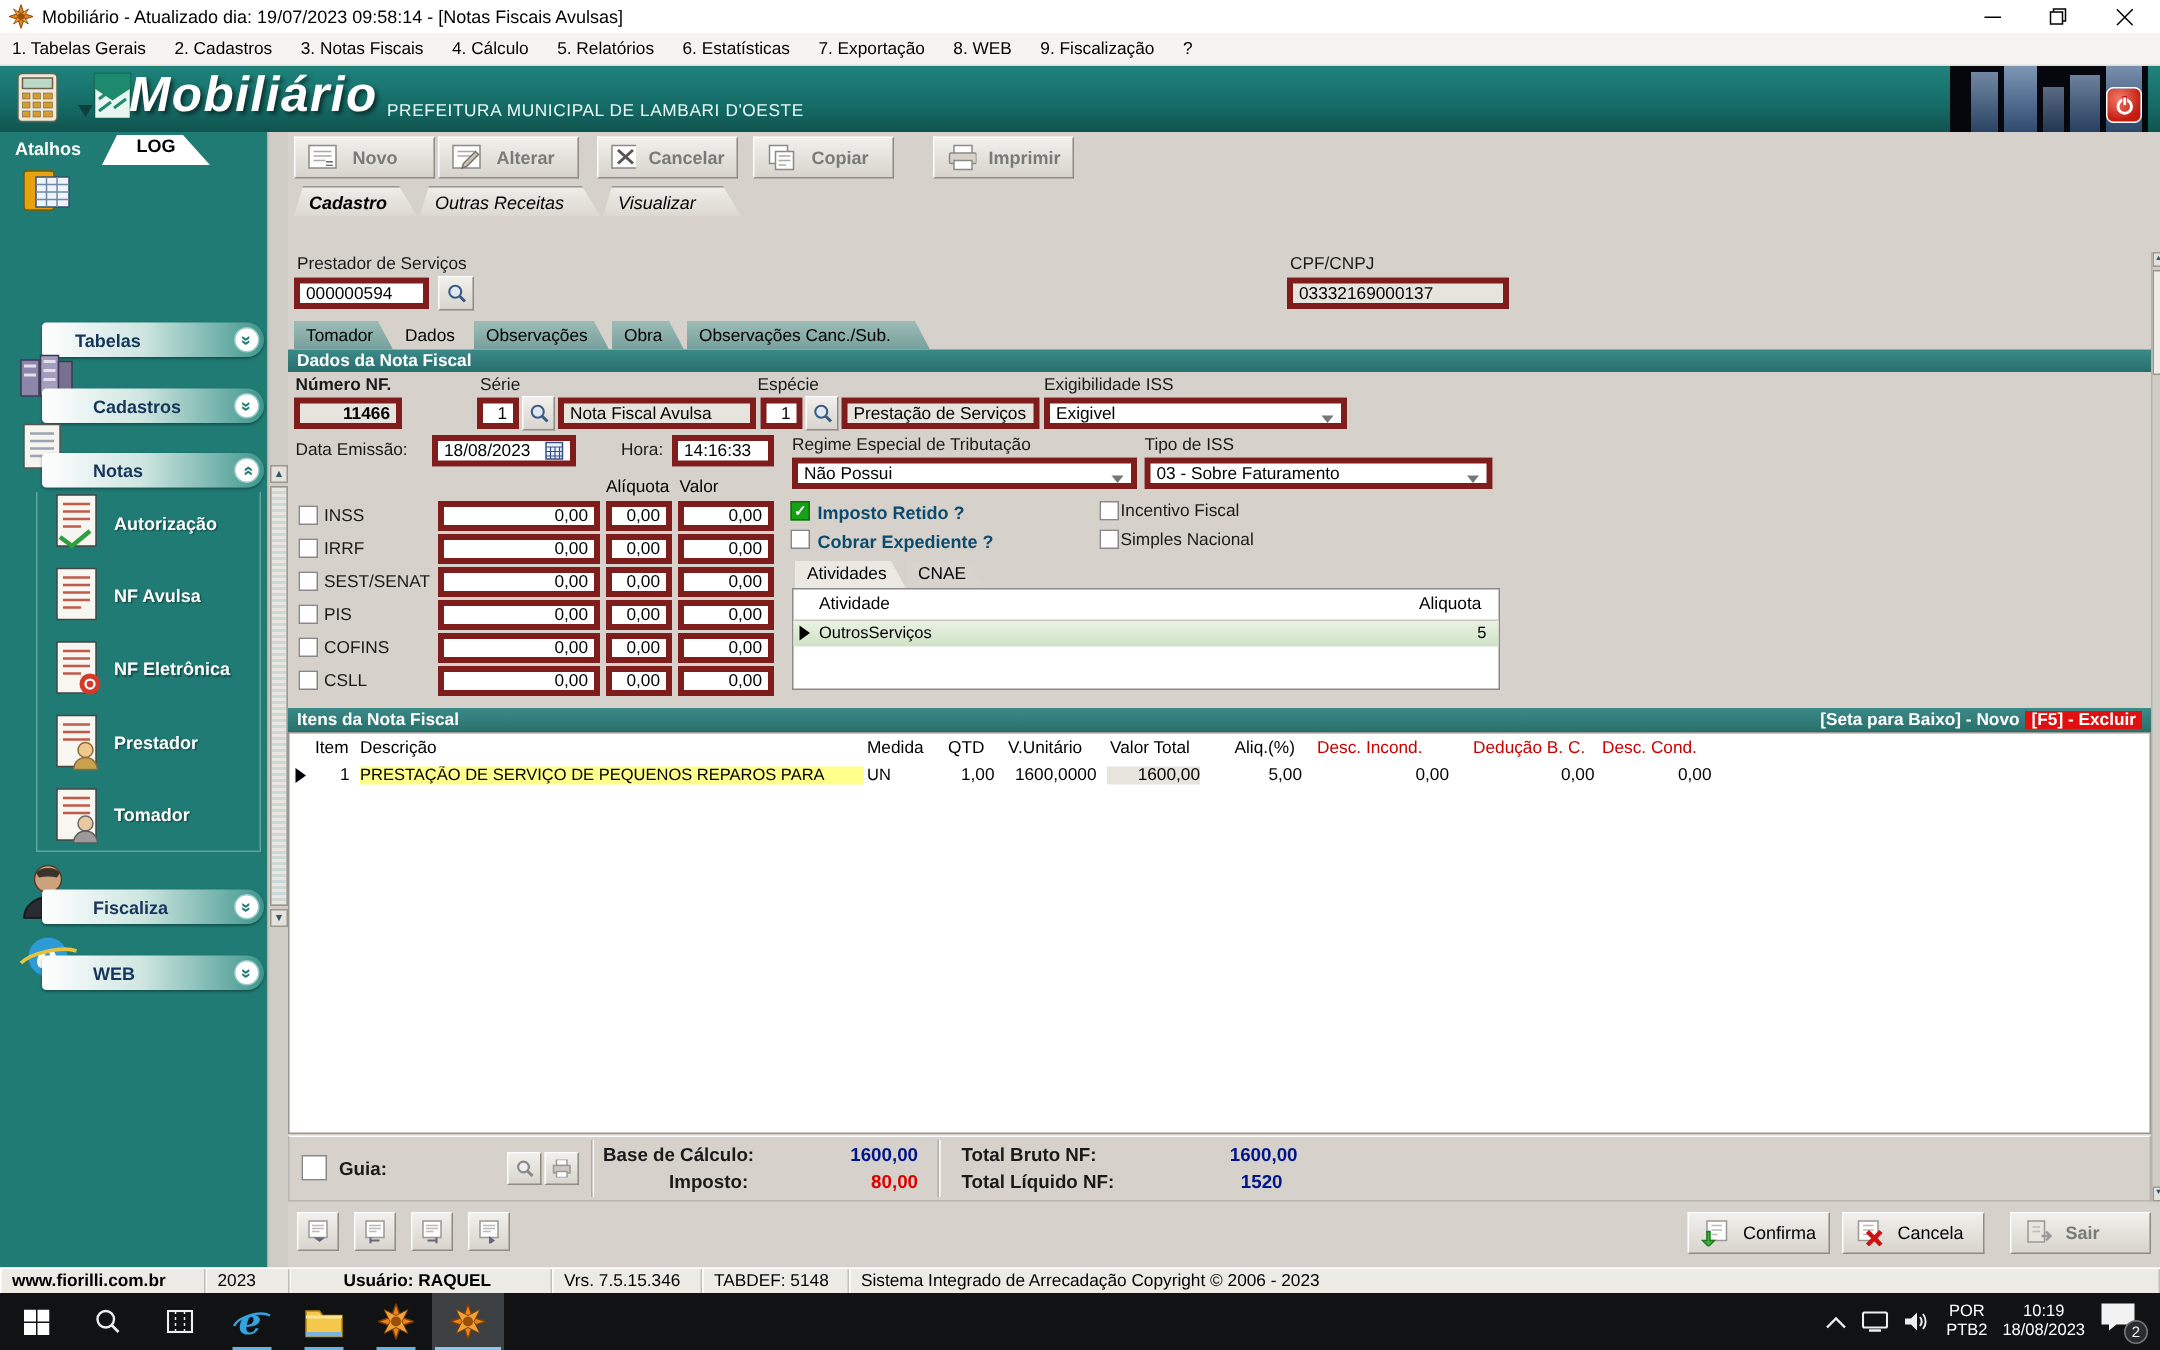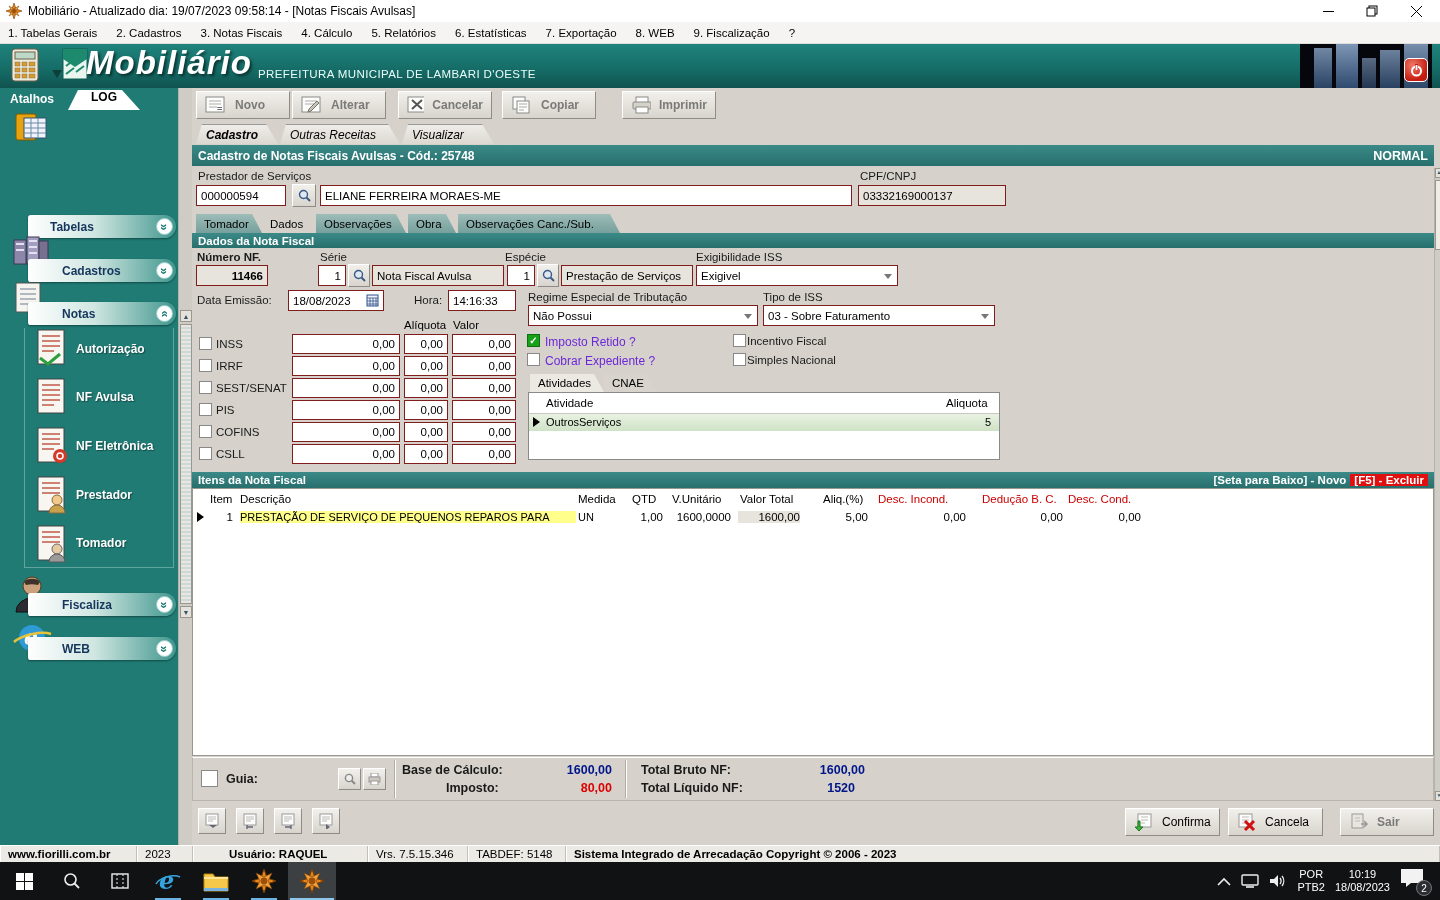--- a/index.html
+++ b/index.html
@@ -45,36 +45,36 @@
   .side-scroll{position:absolute;left:178px;top:88px;width:14px;height:757px;background:#cfccc6;border-left:1px solid #b5b2ac}
   .sbar-arrow{position:absolute;left:1px;width:12px;height:12px;background:#e5e2dc;border:1px solid #9a978f;
     display:flex;align-items:center;justify-content:center;font-size:7px;color:#356}
   .sbar-thumb{position:absolute;left:1px;width:12px;background:repeating-linear-gradient(0deg,#e9e6e0 0 2px,#cdd8d8 2px 4px);border:1px solid #9a978f}
   
   .raised{background:linear-gradient(180deg,#f2f0ec,#d8d4cd);border:1px solid #8f8c85;
     border-top-color:#fff;border-left-color:#fff}
   .btn{display:flex;align-items:center;gap:8px;padding:0 8px;color:#7a7a78;font-size:12px;font-weight:bold}
   .tealbar{background:linear-gradient(180deg,#3b8a88,#276f6d);color:#fff;font-weight:bold;
     display:flex;align-items:center;padding:0 6px;font-size:12px}
-  .field{background:#fff;border:1px solid #7f1d1d;display:flex;align-items:center;padding:0 4px;font-size:11.5px}
+  .field{background:#fff;border:4px solid #7f1d1d;display:flex;align-items:center;padding:0 4px;font-size:11.5px}
   .field.ro{background:#e7e4de}
   .field.num{justify-content:flex-end}
   .lbl{position:absolute;font-size:11.5px;color:#1a1a1a;white-space:nowrap}
   .toptab{position:absolute;height:20px;display:flex;align-items:center;padding:0 14px 0 10px;
     font-style:italic;font-size:12px;background:linear-gradient(180deg,#efede9,#dcd8d1);
     clip-path:polygon(6px 0,calc(100% - 12px) 0,100% 100%,0 100%);border-top:1px solid #999}
   .subtab{position:absolute;height:19px;display:flex;align-items:center;padding:0 12px 0 8px;font-size:11.5px;
     background:linear-gradient(180deg,#9dbcb8,#76a09c);clip-path:polygon(0 0,calc(100% - 10px) 0,100% 100%,0 100%)}
   .subtab.active{background:#d6d2cb;font-weight:normal;z-index:3}
   .cb{position:absolute;width:13px;height:13px;background:#fff;border:1px solid #888}
   .cb.big{width:17px;height:17px}
   .cb.checked{background:#19a019;border-color:#0c700c;color:#fff;display:flex;align-items:center;justify-content:center;font-size:10px;font-weight:bold}
   .dd-arrow{position:absolute;right:5px;top:8px;width:0;height:0;border-left:4px solid transparent;
     border-right:4px solid transparent;border-top:5px solid #777}
-  .redlbl{color:#6d28d9;font-weight:normal}
+  .redlbl{color:#0c4a6e;font-weight:bold}
   .tri{width:0;height:0;border-top:5px solid transparent;border-bottom:5px solid transparent;border-left:7px solid #000}
   .ghdr{position:absolute;font-size:11.5px;white-space:nowrap}
   .gval{position:absolute;font-size:11.5px;white-space:nowrap;text-align:right}
   .totlbl{font-weight:bold;font-size:12.5px}
   .totval{font-weight:bold;font-size:12.5px;color:#00158a;text-align:right}
   .statusbar{position:absolute;left:0;top:845px;width:1440px;height:17px;background:#eceae5;
     border-top:1px solid #fff;display:flex;align-items:center;font-size:11.5px}
   .seg{height:17px;display:flex;align-items:center;padding:0 8px;border-right:1px solid #c2bfb8;box-shadow:inset 1px 0 0 #fff}
   .taskbar{position:absolute;left:0;top:862px;width:1440px;height:38px;background:#101214;display:flex;align-items:stretch}
   .tb-slot{width:48px;display:flex;align-items:center;justify-content:center;position:relative}
@@ -328,39 +328,32 @@
   <div class="toptab" style="left:196px;top:124px;width:82px;font-weight:bold">
       <span>Cadastro</span>
     </div>
   <div class="toptab" style="left:280px;top:124px;width:120px">
       <span>Outras Receitas</span>
     </div>
   <div class="toptab" style="left:402px;top:124px;width:92px">
       <span>Visualizar</span>
     </div>
 
-  <div class="abs tealbar" style="left:192px;top:145px;width:1242px;height:21px">
-    <span>Cadastro de Notas Fiscais Avulsas - Cód.: 25748</span>
-    <span style="margin-left:auto;font-size:12.5px">NORMAL</span>
-  </div>
 
   <span class="lbl" style="left:198px;top:170px">Prestador de Serviços</span>
   <span class="lbl" style="left:860px;top:170px">CPF/CNPJ</span>
   <div class="abs field" style="left:196px;top:185px;width:90px;height:21px">
       <span>000000594</span>
     </div>
   <div class="abs raised" style="left:292px;top:184px;width:24px;height:23px;display:flex;align-items:center;justify-content:center">
     <svg width="13" height="13">
         <circle cx="5.5" cy="5.5" r="4" fill="#dfe8f2" stroke="#3a5a86" stroke-width="1.4"></circle>
         <line x1="8.5" y1="8.5" x2="12" y2="12" stroke="#3a5a86" stroke-width="2"></line>
       </svg>
   </div>
-  <div class="abs field" style="left:320px;top:185px;width:532px;height:21px">
-      <span>ELIANE FERREIRA MORAES-ME</span>
-    </div>
   <div class="abs field ro" style="left:858px;top:185px;width:148px;height:21px">
       <span>03332169000137</span>
     </div>
 
   <div class="subtab" style="left:196px;top:214px;width:66px">
       <span>Tomador</span>
     </div>
   <div class="subtab active" style="left:262px;top:214px;width:52px">
       <span>Dados</span>
     </div>
@@ -658,21 +651,21 @@
     <div class="abs" style="left:0;top:12px;width:8px;height:70px;background:#efece6;border:1px solid #9a978f"></div>
     <div class="abs" style="left:0;bottom:0;width:8px;height:10px;background:#e5e2dc;border:1px solid #9a978f;font-size:5px;text-align:center;color:#356">▼</div>
   </div>
 
   <div class="statusbar">
     <div class="seg" style="width:137px;font-weight:bold">www.fiorilli.com.br</div>
     <div class="seg" style="width:56px">2023</div>
     <div class="seg" style="width:175px;font-weight:bold;padding-left:36px">Usuário: RAQUEL</div>
     <div class="seg" style="width:100px">Vrs. 7.5.15.346</div>
     <div class="seg" style="width:98px">TABDEF: 5148</div>
-    <div class="seg" style="flex:1;font-weight:bold">Sistema Integrado de Arrecadação Copyright © 2006 - 2023</div>
+    <div class="seg" style="flex:1;font-weight:normal">Sistema Integrado de Arrecadação Copyright © 2006 - 2023</div>
   </div>
 
   <div class="taskbar">
     <div class="tb-slot">
       <svg width="17" height="17">
           <rect x="0" y="0" width="8" height="8" fill="#fff"></rect>
           <rect x="9" y="0" width="8" height="8" fill="#fff"></rect>
           <rect x="0" y="9" width="8" height="8" fill="#fff"></rect>
           <rect x="9" y="9" width="8" height="8" fill="#fff"></rect>
         </svg>

